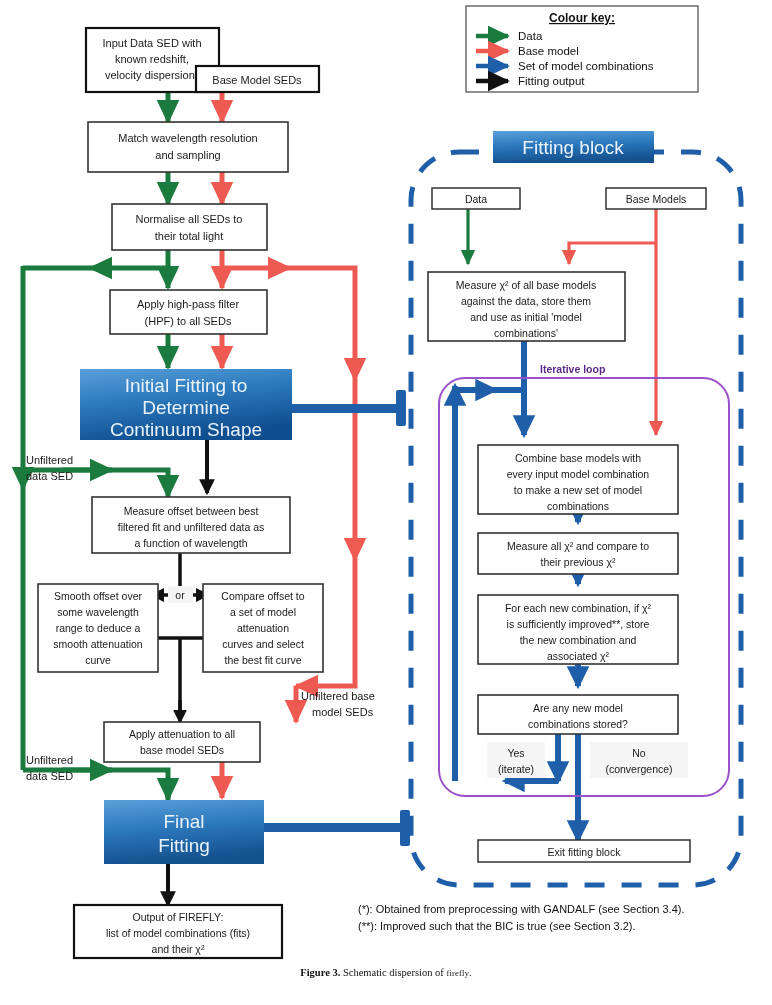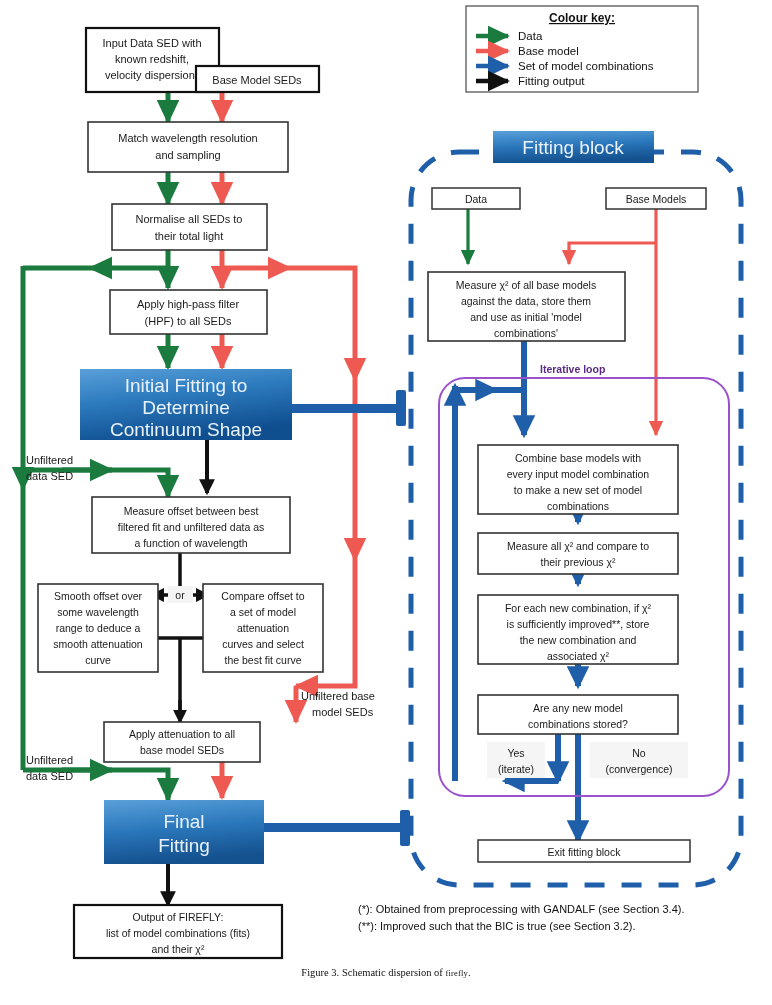--- a/index.html
+++ b/index.html
@@ -5,21 +5,21 @@
   html, body { margin:0; padding:0; background:#ffffff; }
   body { width:772px; height:1005px; position:relative;
          font-family:"Liberation Sans", sans-serif; overflow:hidden; }
   #root { position:absolute; left:0; top:0; width:772px; height:1005px; }
   svg { position:absolute; left:0; top:0; }
   .fig-caption {
       position:absolute; left:0; top:967px; width:772px;
       text-align:center; font-family:"Liberation Serif", serif; font-size:10.5px;
       color:#111;
   }
-  .fig-caption b { font-weight:normal; }
+  .fig-caption b { font-weight:bold; }
   .fig-caption .sc { font-size:8.5px; letter-spacing:.2px;text-align:center; }
   
   .bx { font-family:"Liberation Sans", sans-serif; font-size:11px; fill:#1a1a1a; }
   .bx-sm { font-size:10.5px; }
   .blue-t { font-family:"Liberation Sans", sans-serif; fill:#eaf2fb; }
   .lbl { font-family:"Liberation Sans", sans-serif; font-size:11px; fill:#1a1a1a; }
   .key-t { font-family:"Liberation Sans", sans-serif; font-size:11.5px; fill:#111; }
   .key-title { font-family:"Liberation Sans", sans-serif; font-size:12px;
                font-weight:bold; fill:#111; text-decoration:underline; }
   .iter-t { font-family:"Liberation Sans", sans-serif; font-size:10.5px;

